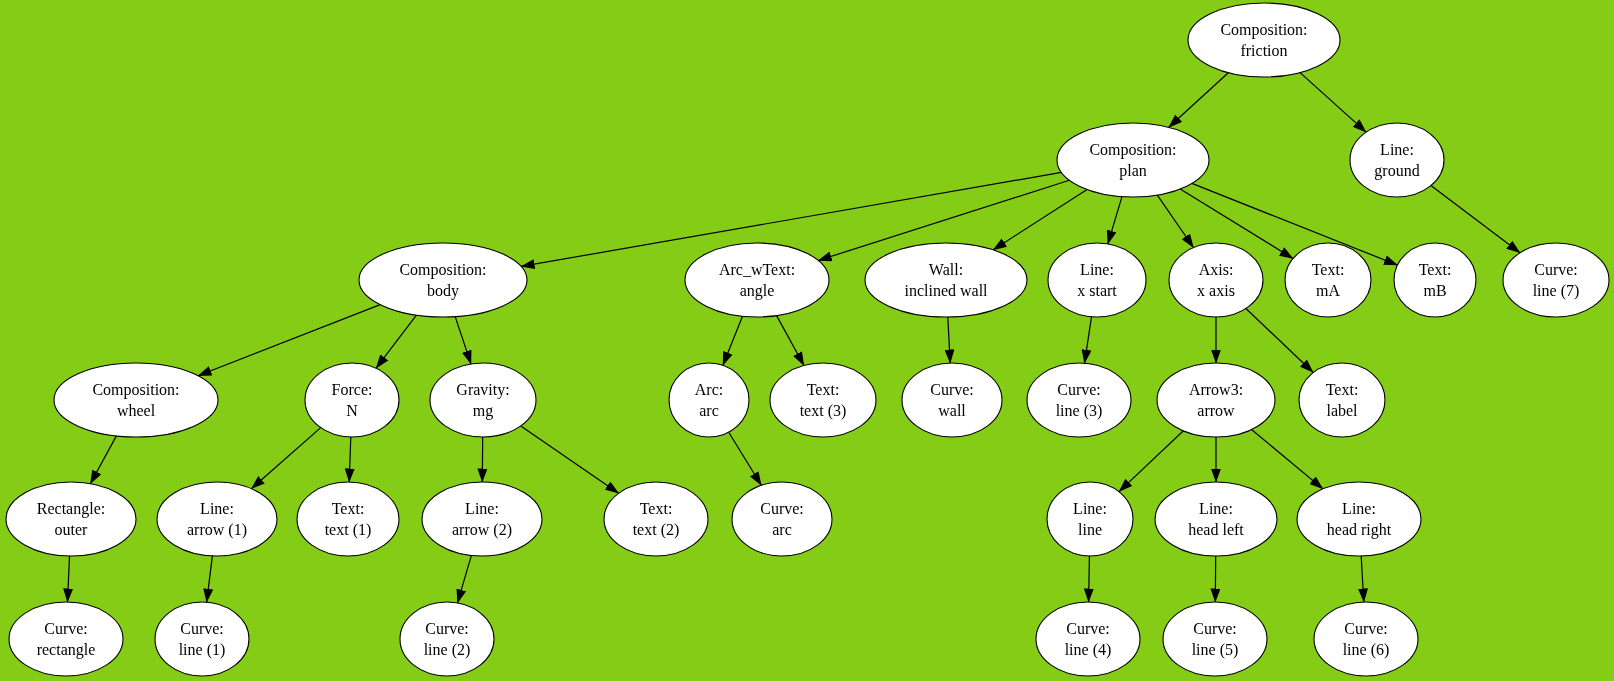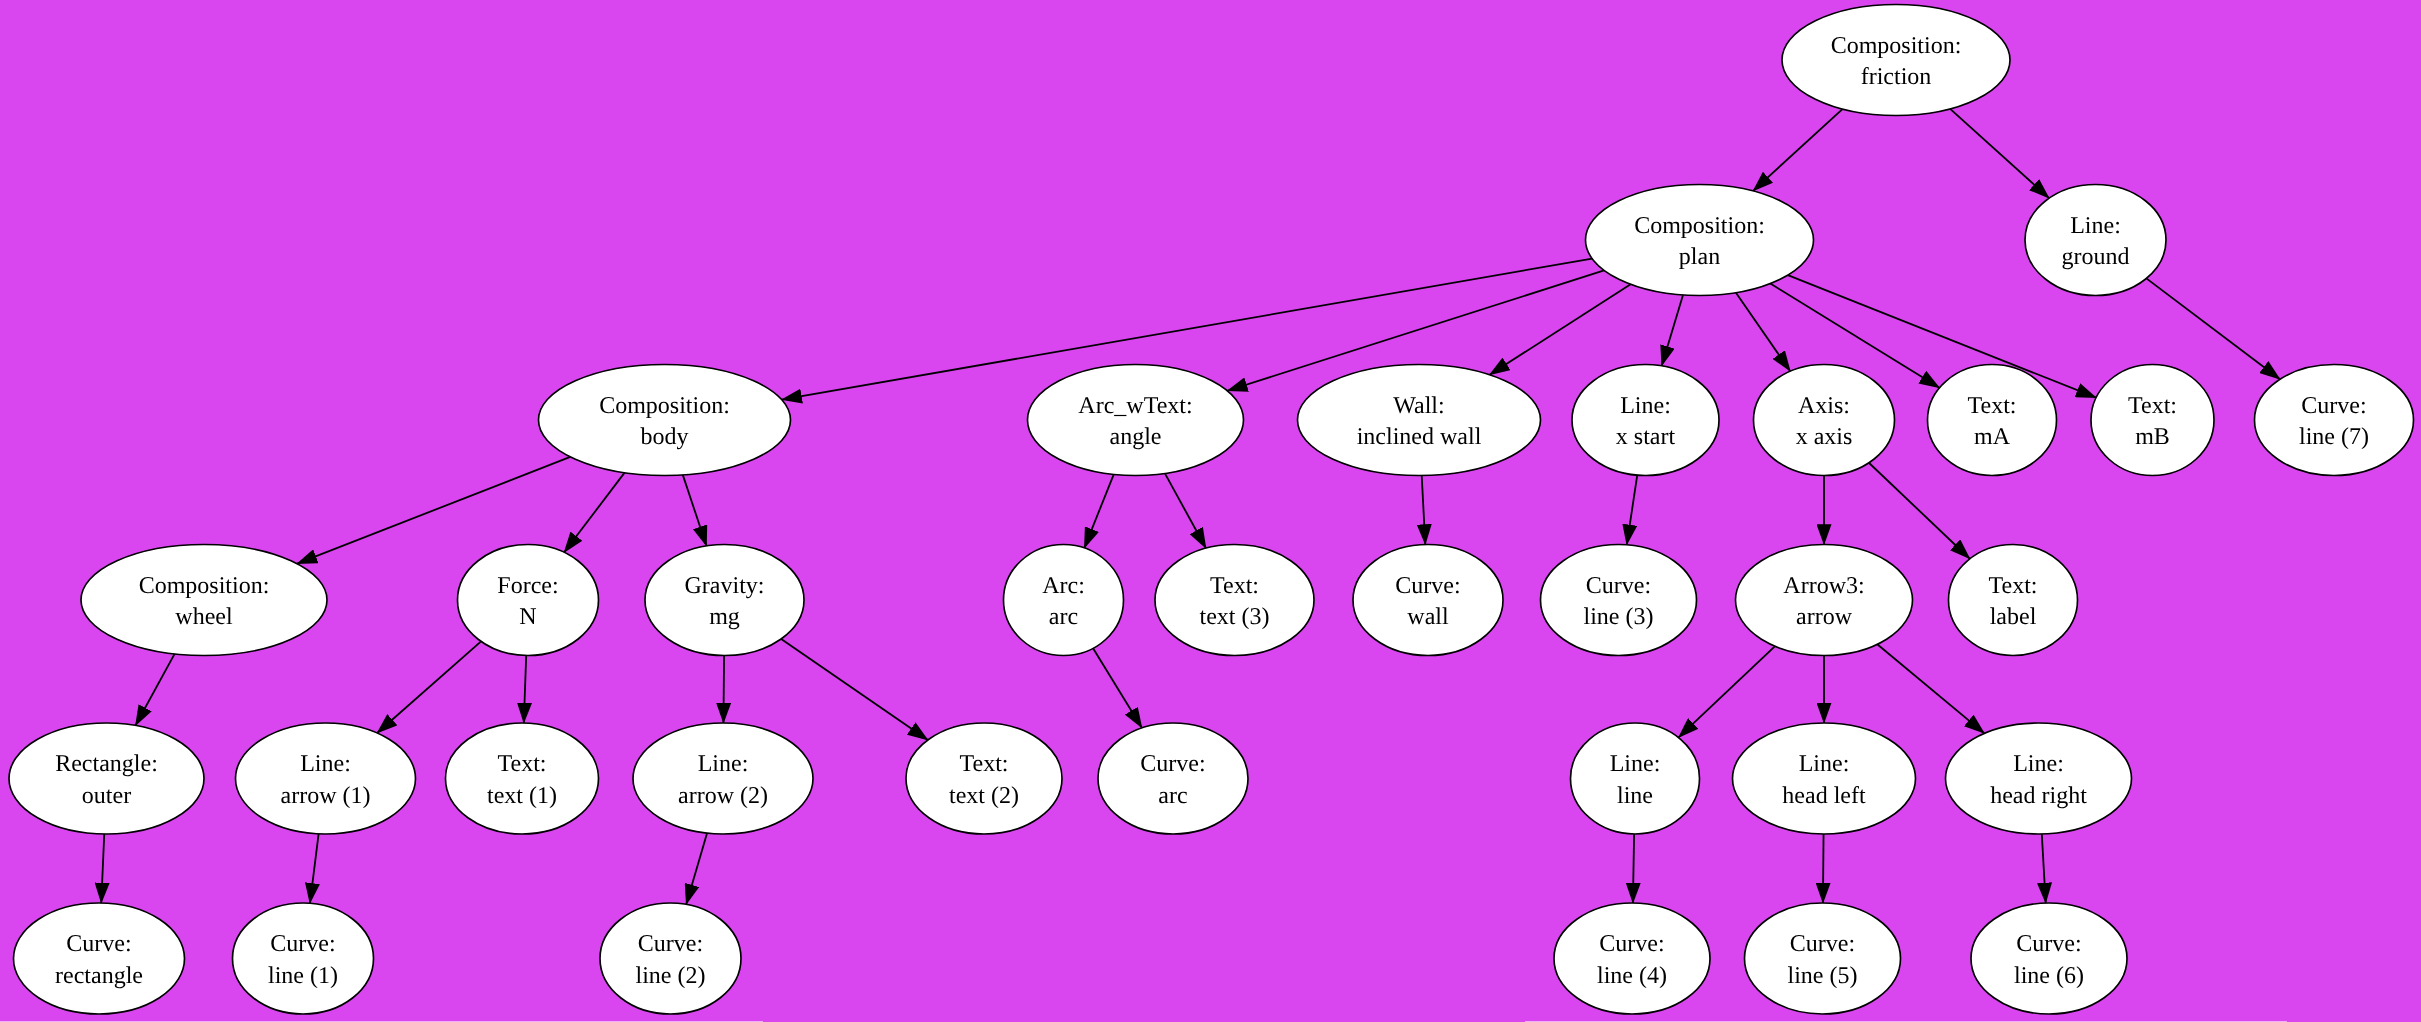--- a/index.html
+++ b/index.html
@@ -5,21 +5,21 @@
   html, body {
     margin: 0;
     padding: 0;
     background: #ffffff;
     font-family: "Liberation Serif", serif;
   }
   #graph-wrap {
     position: relative;
     width: 1614px;
     height: 681px;
-    background: #d946ef;
+    background: #84cc16;
     overflow: hidden;
   }
   #graph-svg {
     display: block;
     width: 1614px;
     height: 681px;
   }
   .node ellipse {
     fill: #ffffff;
     stroke: #000000;

